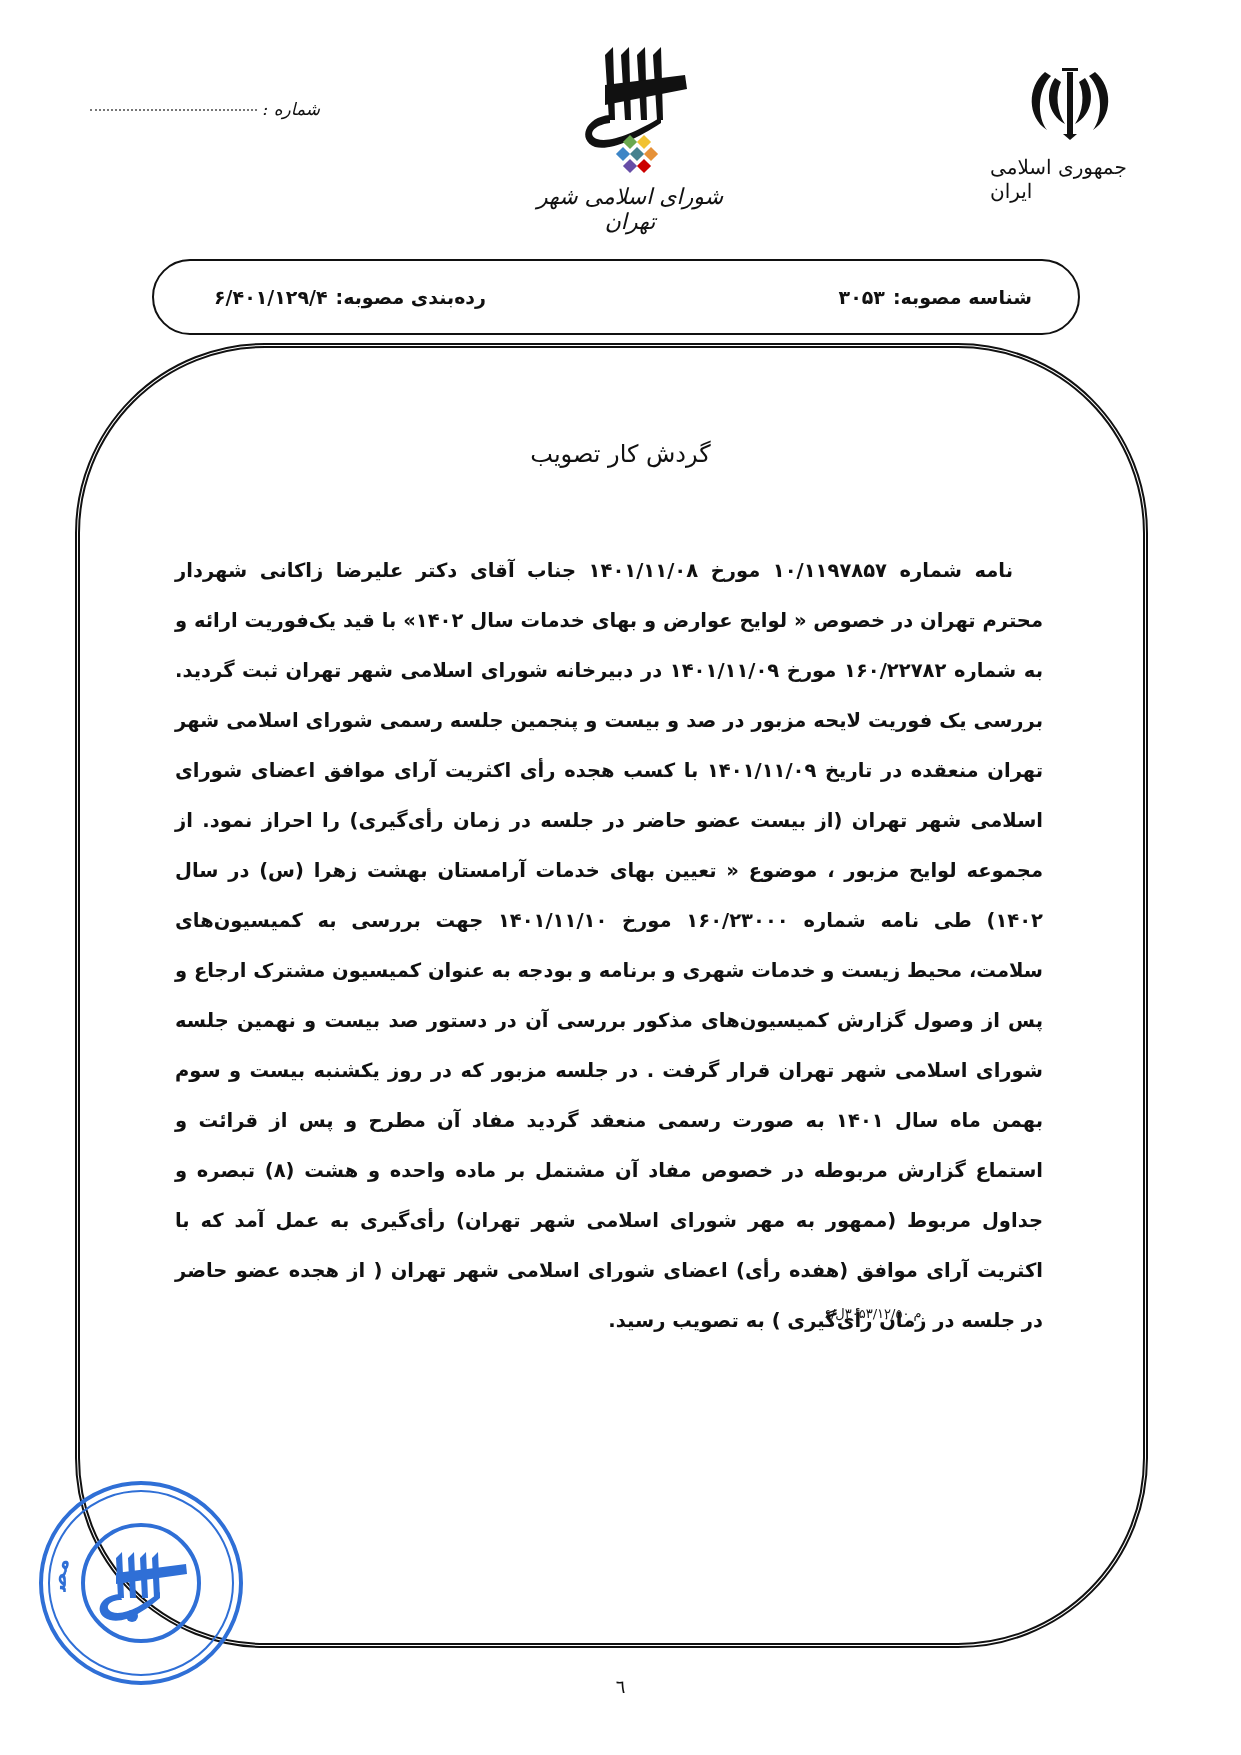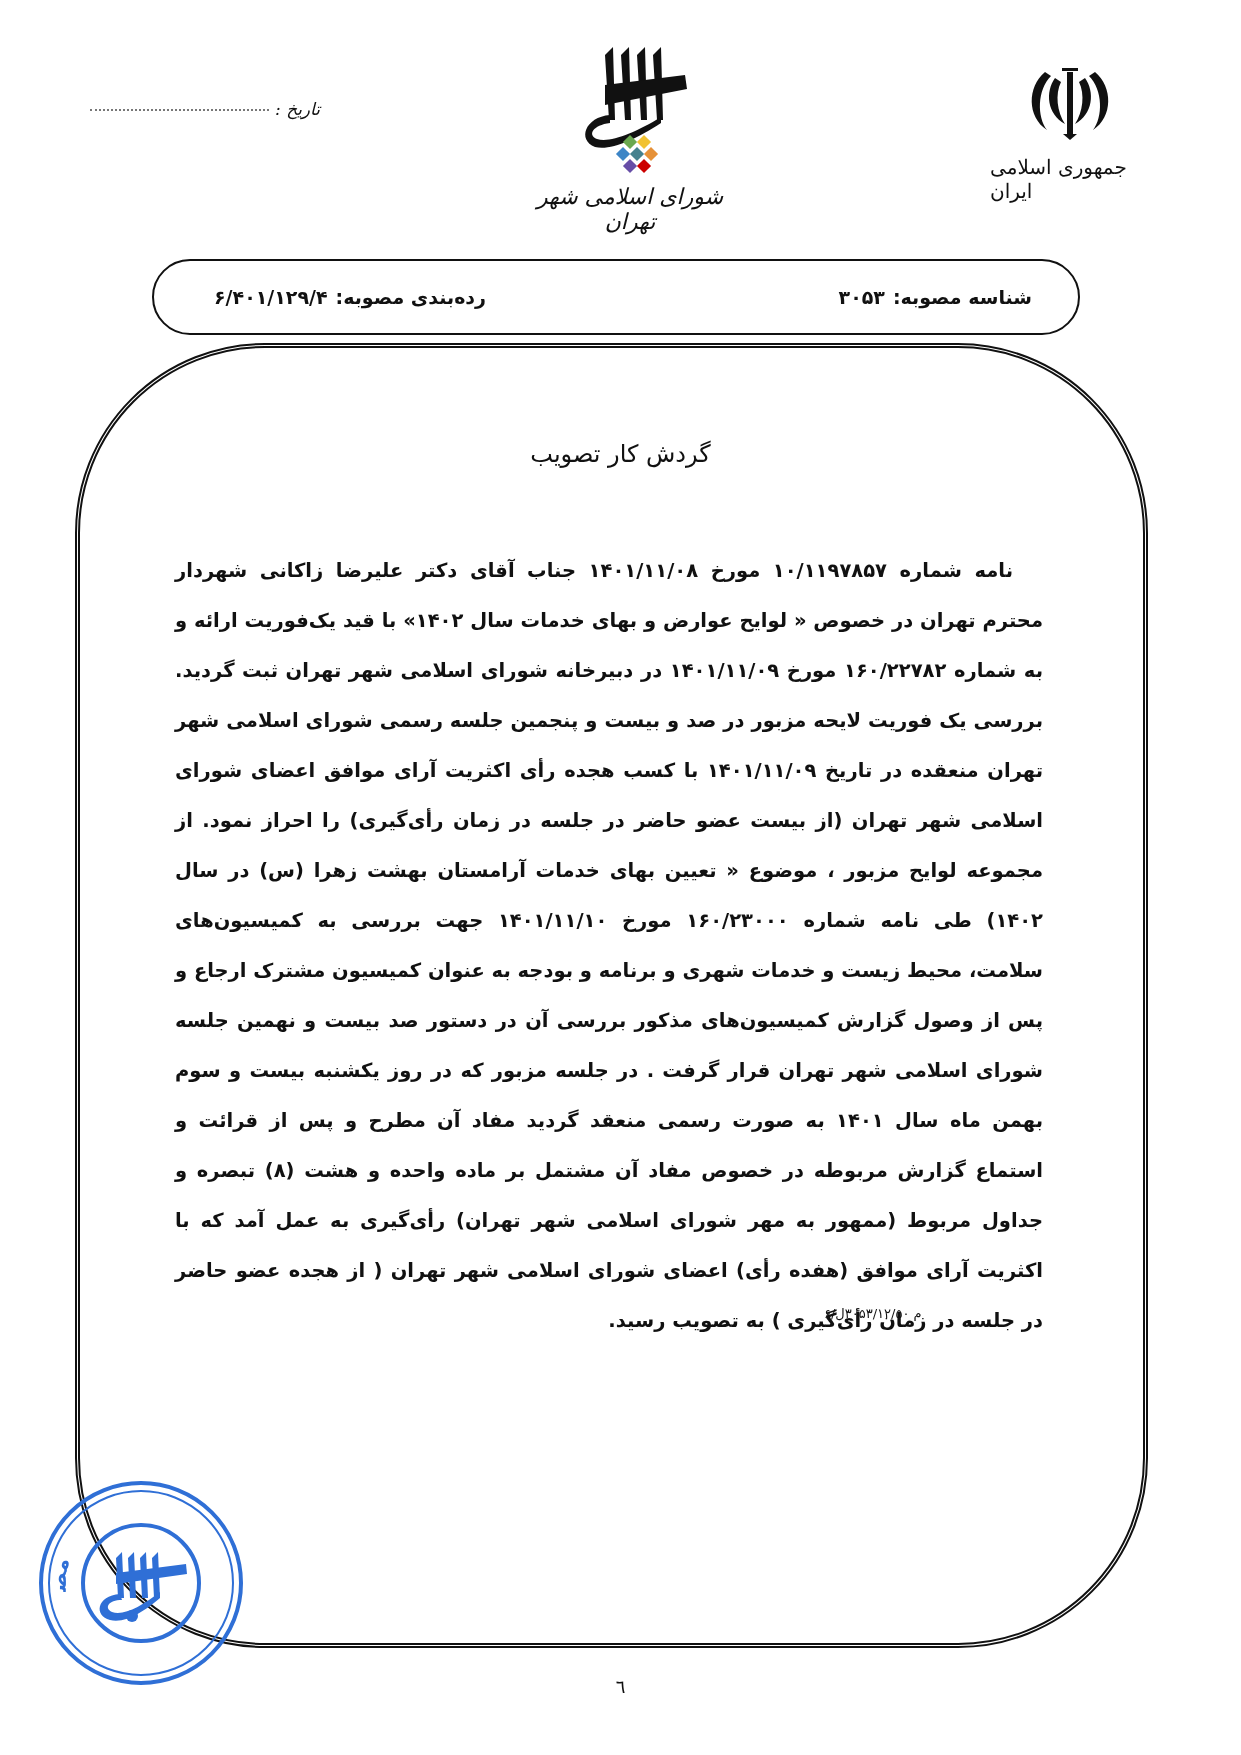--- a/index.html
+++ b/index.html
@@ -38,21 +38,21 @@
     .page-number { left:0; top:1676px; width:1241px; text-align:center; font-size:18px; }
 
     
     .stamp { left:36px; top:1478px; width:210px; height:210px; }
   </style>
 </head>
 <body>
 
 <div class="abs form-fields">
   <div class="form-row">
-    <span class="form-label">تاریخ :</span>
+    <span class="form-label">شماره :</span>
     <span class="form-dots"></span>
   </div>
 </div>
 
 <div class="abs council-logo">
   <svg width="140" height="140" viewBox="0 0 140 140">
 
     <path d="M40 10 L48 2 L50 75 L44 75 Z M56 10 L64 2 L66 75 L60 75 Z M72 10 L80 2 L82 75 L76 75 Z M88 10 L96 2 L98 75 L92 75 Z" fill="#111"></path>
     <path d="M40 40 L120 30 L122 44 L40 60 Z" fill="#111"></path>
     <path d="M45 70 C20 72 12 95 30 102 C45 106 70 95 96 78 L96 72 C70 88 45 98 32 94 C22 90 28 80 45 78 Z" fill="#111"></path>

